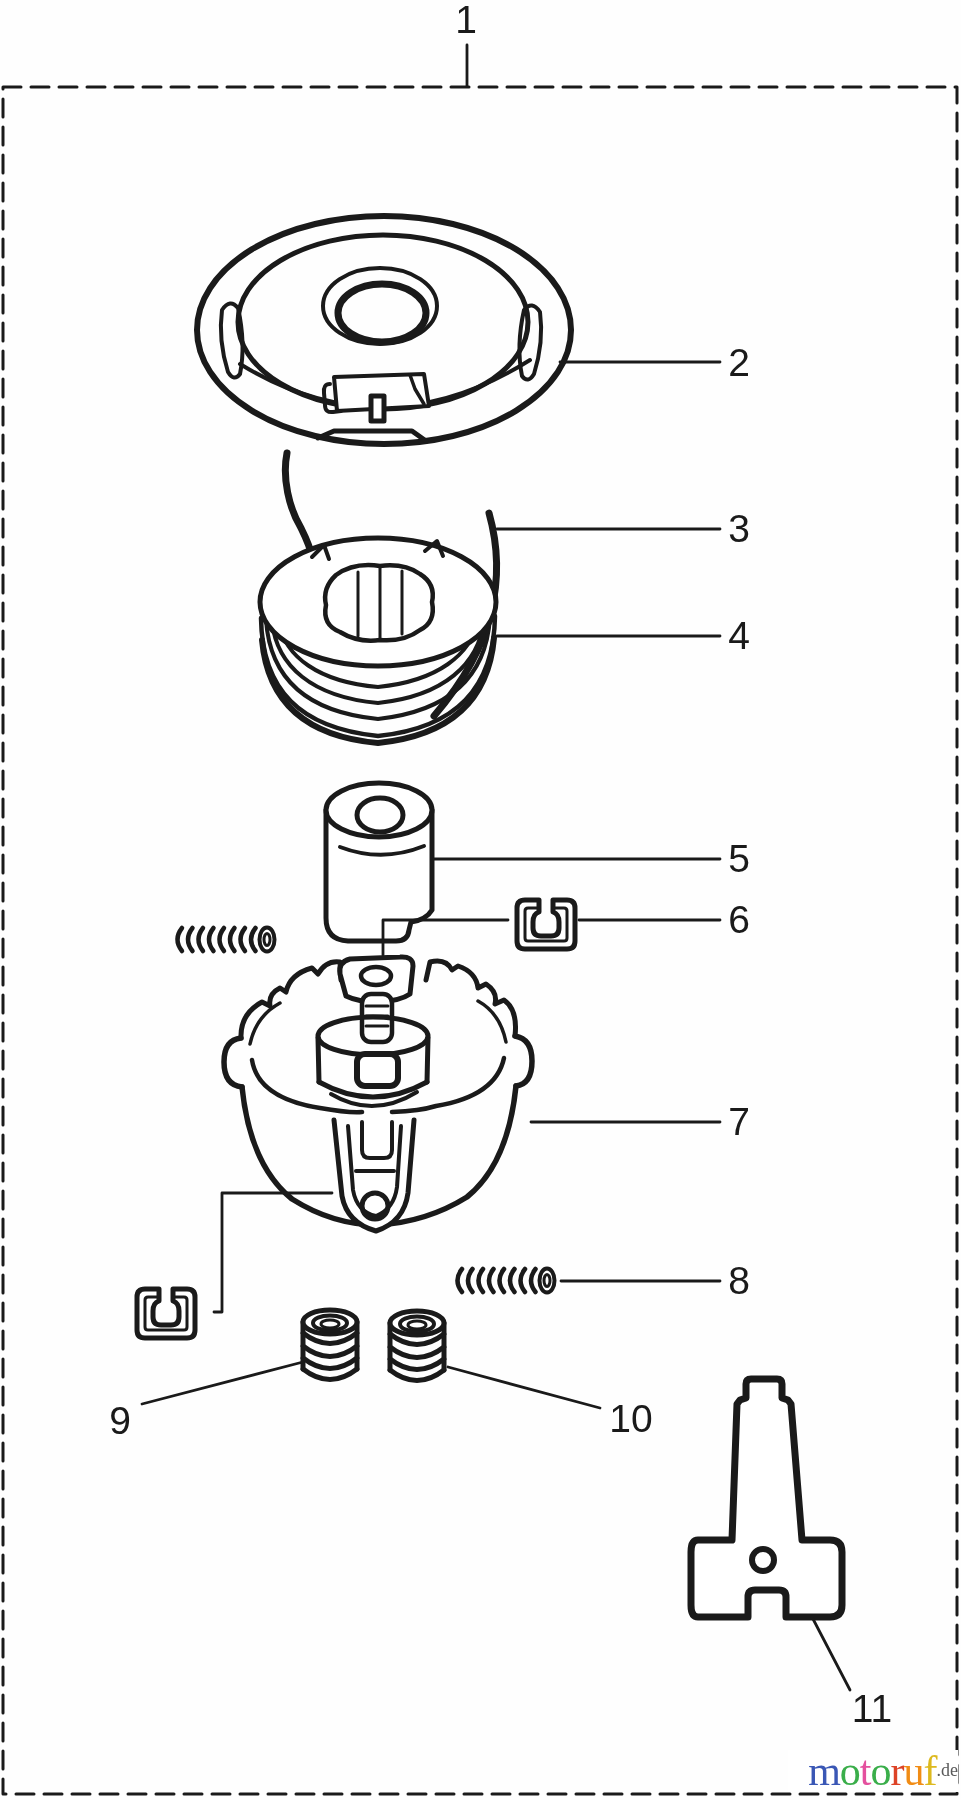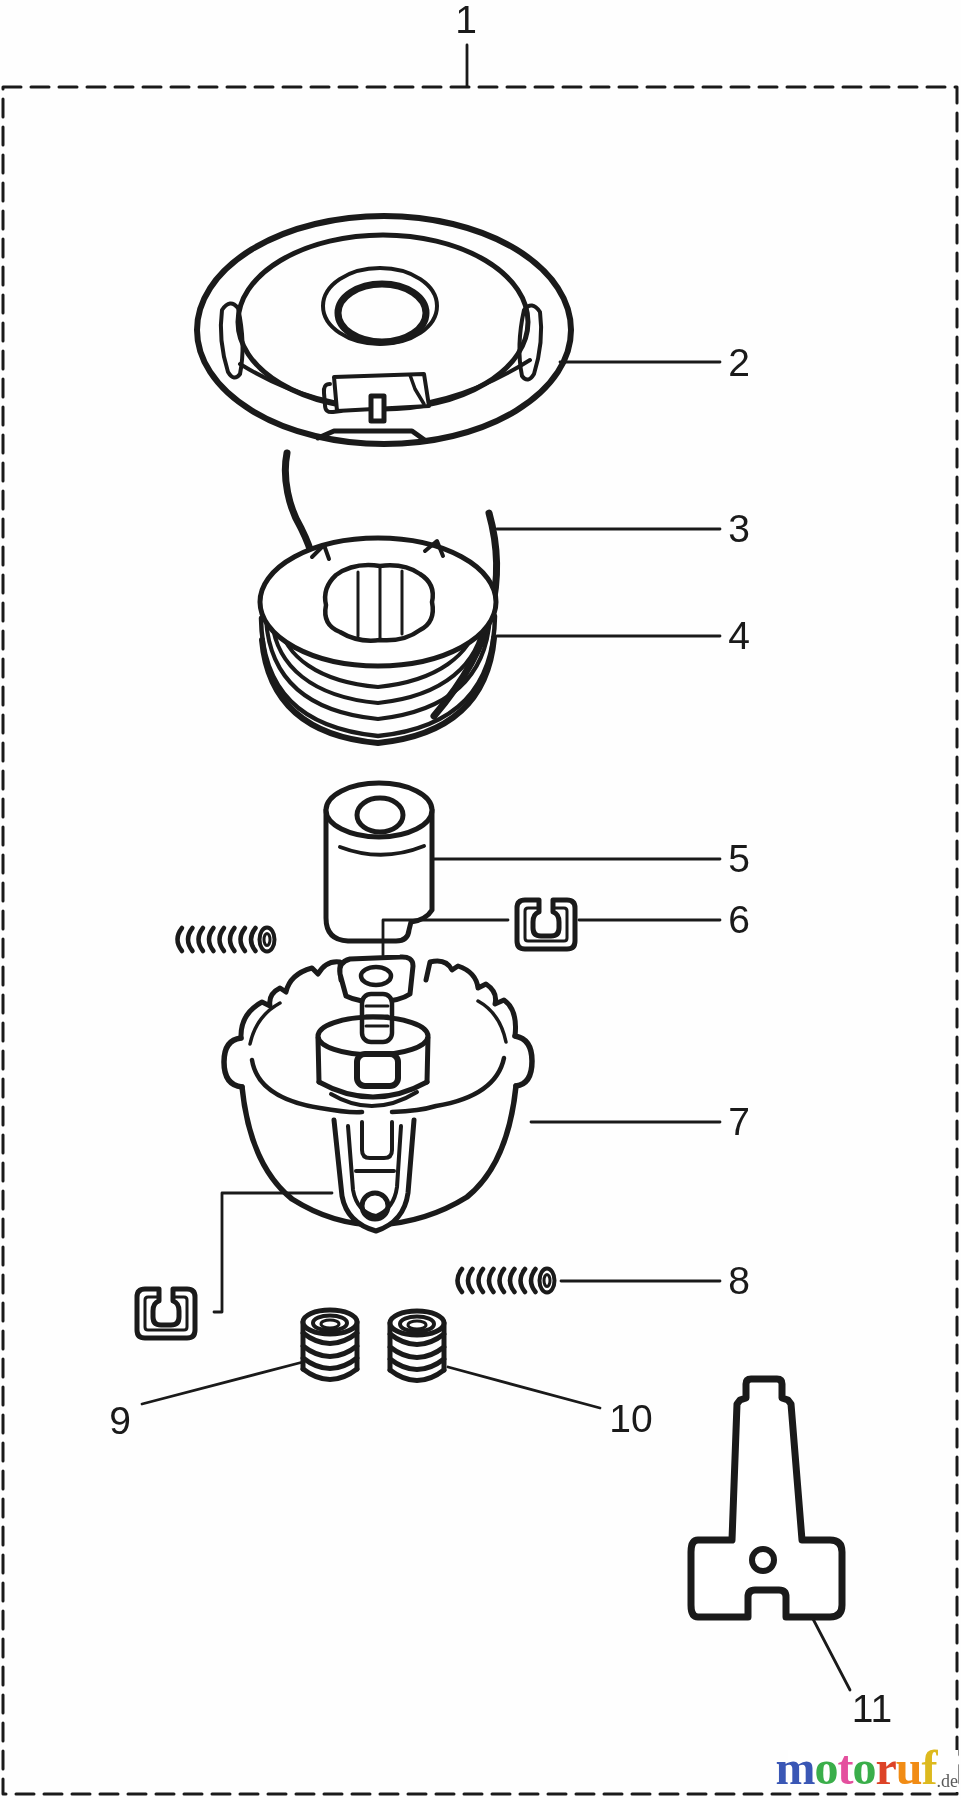--- a/index.html
+++ b/index.html
@@ -3,22 +3,22 @@
 <meta charset="utf-8">
 <style>
   html,body{margin:0;padding:0;background:#ffffff;}
   .stage{position:relative;width:961px;height:1800px;background:#fefefe;overflow:hidden;
          font-family:"Liberation Sans",sans-serif;}
   svg{position:absolute;left:0;top:0;}
   .callout{font-family:"Liberation Sans",sans-serif;font-size:39px;fill:#1a1a1a;}
   .watermark{position:absolute;left:788px;top:1750px;width:170px;height:42px;
              background:#ffffff;display:flex;align-items:flex-end;justify-content:flex-end;
              font-family:"Liberation Serif",serif;line-height:1;}
-  .watermark .word{font-size:48px;font-weight:700;letter-spacing:-1px;white-space:nowrap;}
-  .watermark .suffix{font-size:18px;font-weight:400;padding-bottom:2px;}
+  .watermark .word{font-size:42px;font-weight:400;letter-spacing:-1px;white-space:nowrap;}
+  .watermark .suffix{font-size:18px;font-weight:400;padding-bottom:13px;}
 </style>
 </head>
 <body>
 
 <div class="stage">
 
 <svg width="961" height="1800" viewBox="0 0 961 1800" fill="none" stroke="#1a1a1a" stroke-linecap="round" stroke-linejoin="round">
 
   <defs>
 

